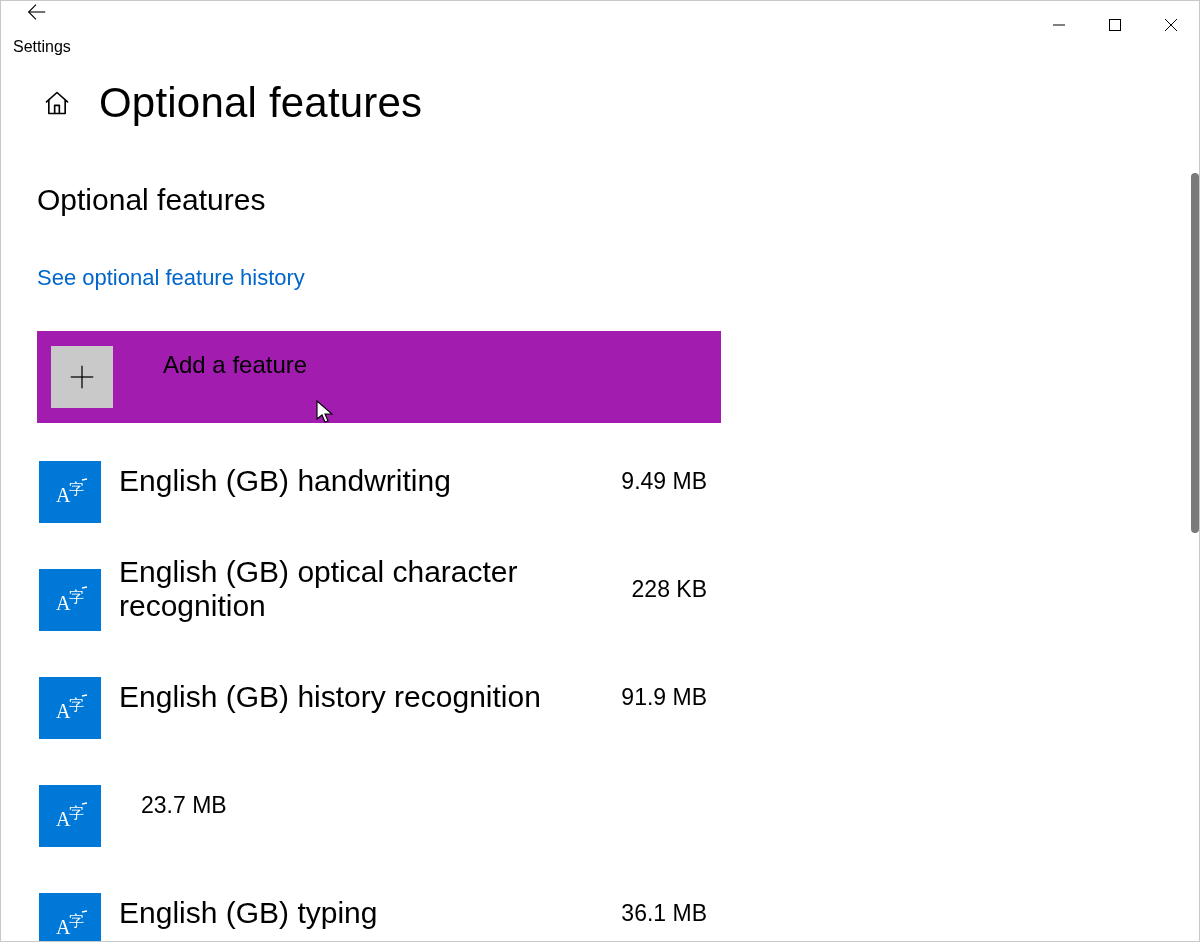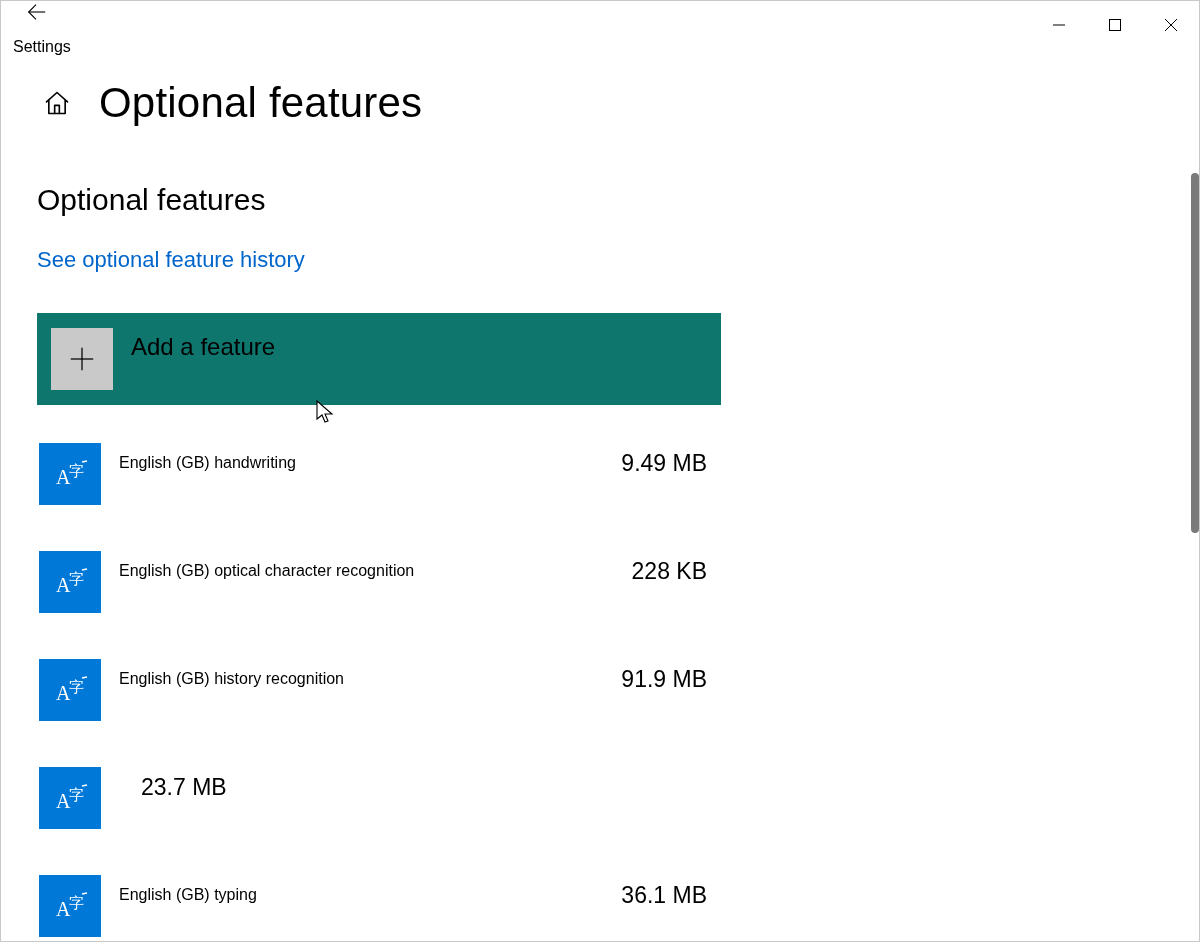--- a/index.html
+++ b/index.html
@@ -19,30 +19,30 @@
   
   .page { padding: 20px 40px 0 36px; }
 
   .page-header { display: flex; align-items: center; gap: 22px; margin-top: 10px; }
   .home-btn { width: 40px; height: 40px; display: flex; align-items: center; justify-content: center; cursor: pointer; }
   .page-title { font-size: 42px; font-weight: 350; letter-spacing: 0.2px; }
 
   .section { margin-top: 56px; padding-left: 0; }
   .section-title { font-size: 30px; font-weight: 400; }
 
-  .link { color: #0066cc; font-size: 22px; margin-top: 30px; display: inline-block; cursor: pointer; }
+  .link { color: #0066cc; font-size: 22px; margin-top: 48px; display: inline-block; cursor: pointer; }
 
-  .add-feature { margin-top: 40px; width: 684px; height: 92px; background: #0f766e; display: flex; align-items: center; padding: 14px; cursor: pointer; position: relative; }
+  .add-feature { margin-top: 40px; width: 684px; height: 92px; background: #a21caf; display: flex; align-items: center; padding: 14px; cursor: pointer; position: relative; gap: 32px; }
   .add-feature .plus-tile { width: 62px; height: 62px; background: #c9c9c9; display: flex; align-items: center; justify-content: center; }
   .add-feature .label { font-size: 24px; margin-left: 18px; margin-top: -24px; }
 
   .features { margin-top: 22px; width: 684px; }
   .feature { display: flex; align-items: center; padding: 16px 14px 30px 2px; cursor: pointer; }
   .icon-tile { width: 62px; height: 62px; background: #0078d7; display: flex; align-items: center; justify-content: center; flex: 0 0 62px; }
-  .feat-name { font-size: 16px; margin-left: 18px; flex: 1; margin-top: -22px; }
+  .feat-name { font-size: 30px; margin-left: 18px; flex: 1; margin-top: -22px; }
   .feat-size { font-size: 23px; text-align: right; margin-top: -22px; margin-left: 40px; }
 
   .cursor { position: absolute; left: 314px; top: 350px; pointer-events: none; }
 </style>
 </head>
 <body>
 
 <div class="window">
 
   <div class="titlebar">

